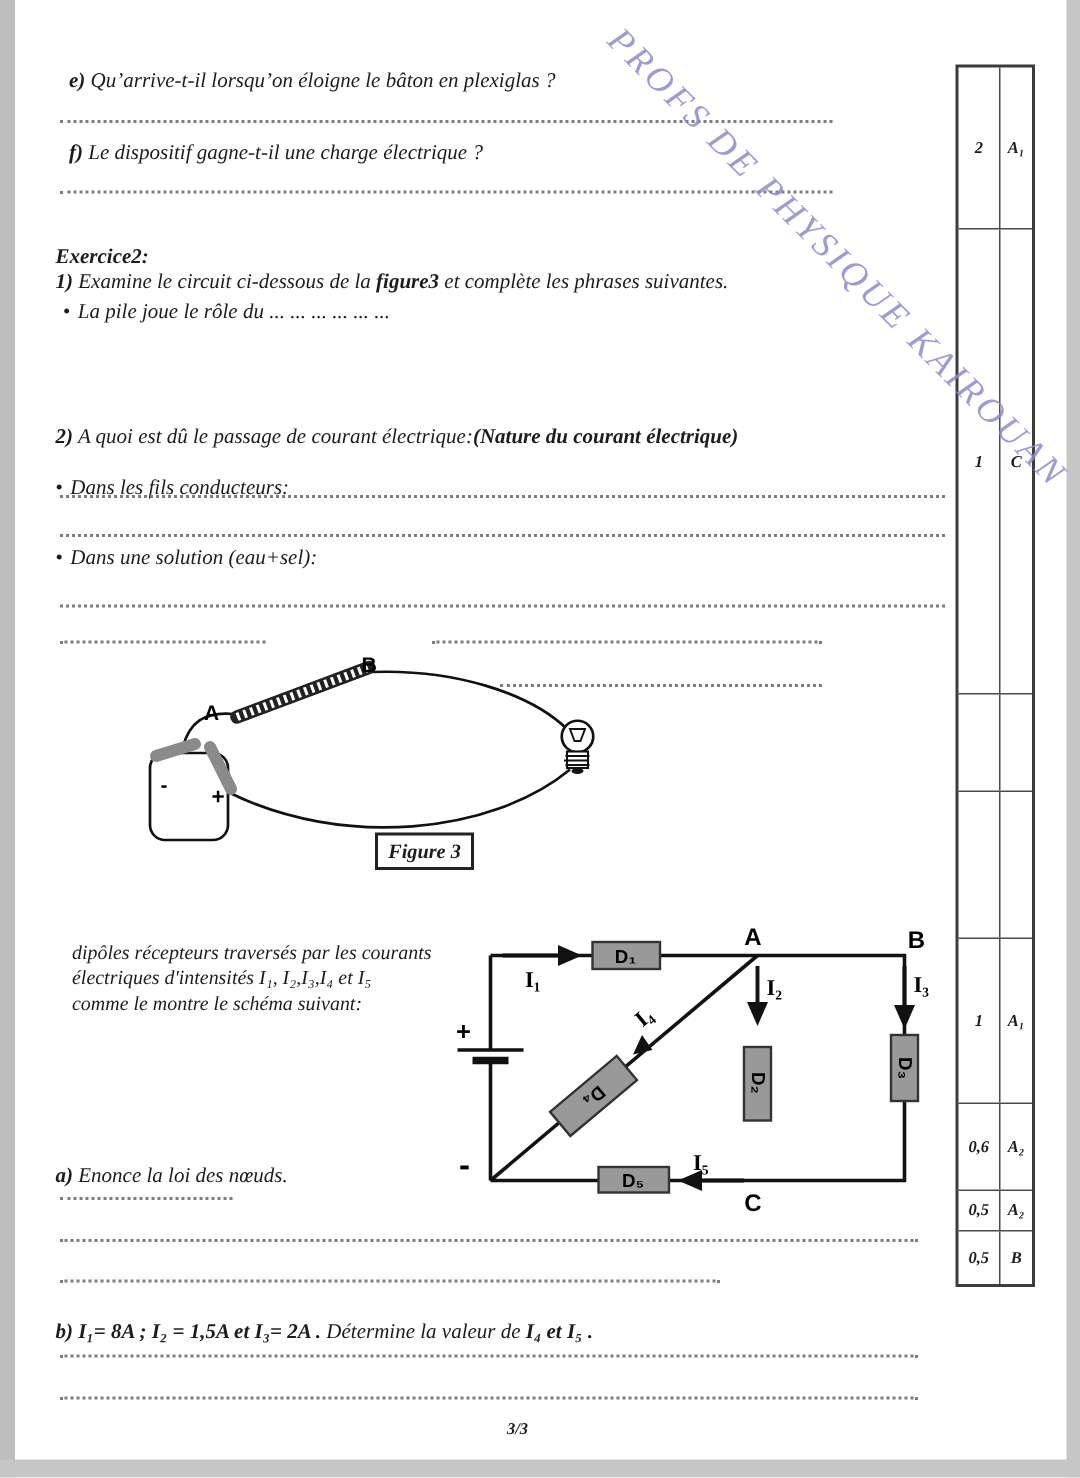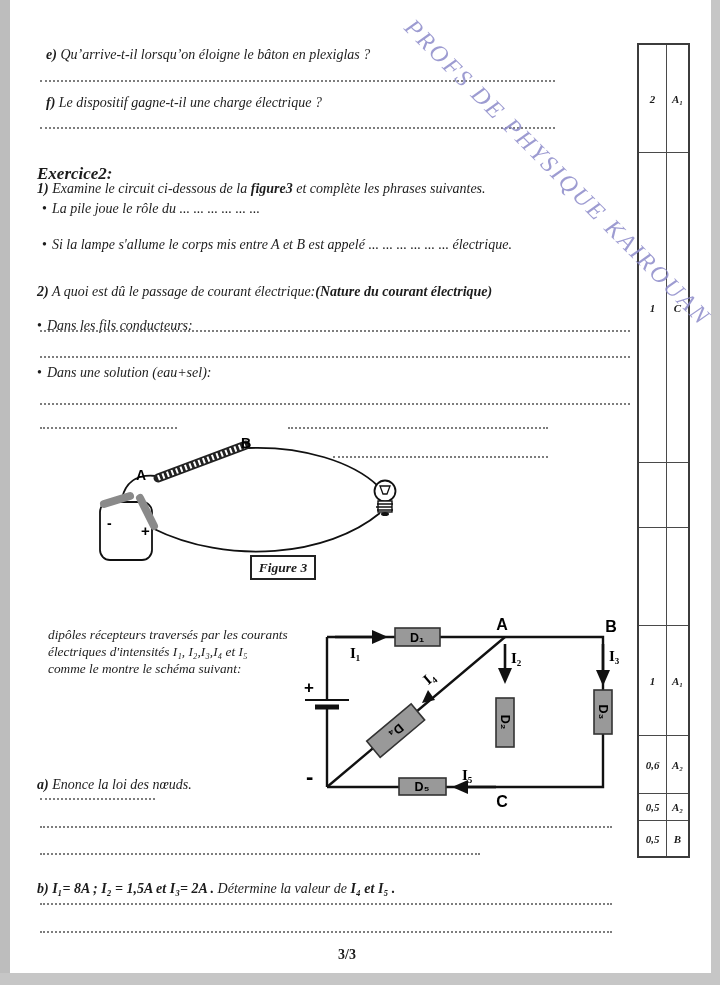--- a/index.html
+++ b/index.html
@@ -23,21 +23,21 @@
   .q3block{position:absolute;left:36px;top:626px;width:292px;font-style:italic;font-size:13.3px;line-height:17px;}
   .q3block .cont{padding-left:12px;}
   
   .grades{position:absolute;left:637px;top:43px;width:53px;height:815px;border:2px solid #3c3c3c;box-sizing:border-box;}
   .grow{display:flex;box-sizing:border-box;border-top:1px solid #4a4a4a;}
   .grow:first-child{border-top:none;}
   .gcell{display:flex;align-items:center;justify-content:center;
          font-weight:bold;font-style:italic;font-size:11px;box-sizing:border-box;}
   .gpts{width:28px;border-right:1px solid #4a4a4a;}
   .gcode{flex:1;}
-  .footer{position:absolute;left:338px;top:947px;font-weight:bold;font-size:14px;}
+  .footer{position:absolute;left:338px;top:947px;font-weight:bold;font-style:italic;font-size:11px;}
   
   .t-sans{font-family:"Liberation Sans",sans-serif;font-weight:bold;}
   .t-ser{font-family:"Liberation Serif",serif;font-weight:bold;}
 </style>
 </head>
 <body>
 
 <div class="page">
 
   <div class="edge edge-left"></div>
@@ -51,32 +51,29 @@
     <span>Qu’arrive-t-il lorsqu’on éloigne le bâton en plexiglas ?</span>
   </div>
   <div class="dots" style="left:40px;top:80px;width:515px;"></div>
 
   <div class="bline" style="left:46px;top:95px;">
     <span class="blbl">f)</span>
     <span>Le dispositif gagne-t-il une charge électrique ?</span>
   </div>
   <div class="dots" style="left:40px;top:127px;width:515px;"></div>
 
-  <div class="bline blbl" style="left:37px;top:164px;font-size:17px;">Exercice2:</div>
+  <div class="bline blbl" style="left:37px;top:164px;font-size:14px;">Exercice2:</div>
 
   <div class="bline" style="left:37px;top:181px;">
     <span class="blbl">1)</span>
     <span>Examine le circuit ci-dessous de la </span><span class="bld">figure3</span><span> et complète les phrases suivantes.</span>
   </div>
 
   <div class="bline" style="left:42px;top:201px;">
     <span class="blt">•</span><span>La pile joue le rôle du  ... ... ... ... ... ...</span>
-  </div>
-  <div class="bline" style="left:42px;top:237px;">
-    <span class="blt">•</span><span>Si la lampe s'allume le corps mis entre A et B est appelé  ... ... ... ... ... ...  électrique.</span>
   </div>
 
   <div class="bline" style="left:37px;top:284px;">
     <span class="blbl">2)</span>
     <span>A quoi est dû le passage de courant électrique:</span><span class="bld">(Nature du courant électrique)</span>
   </div>
 
   <div class="bline" style="left:37px;top:318px;">
     <span class="blt">•</span><span>Dans les fils conducteurs:</span>
   </div>

